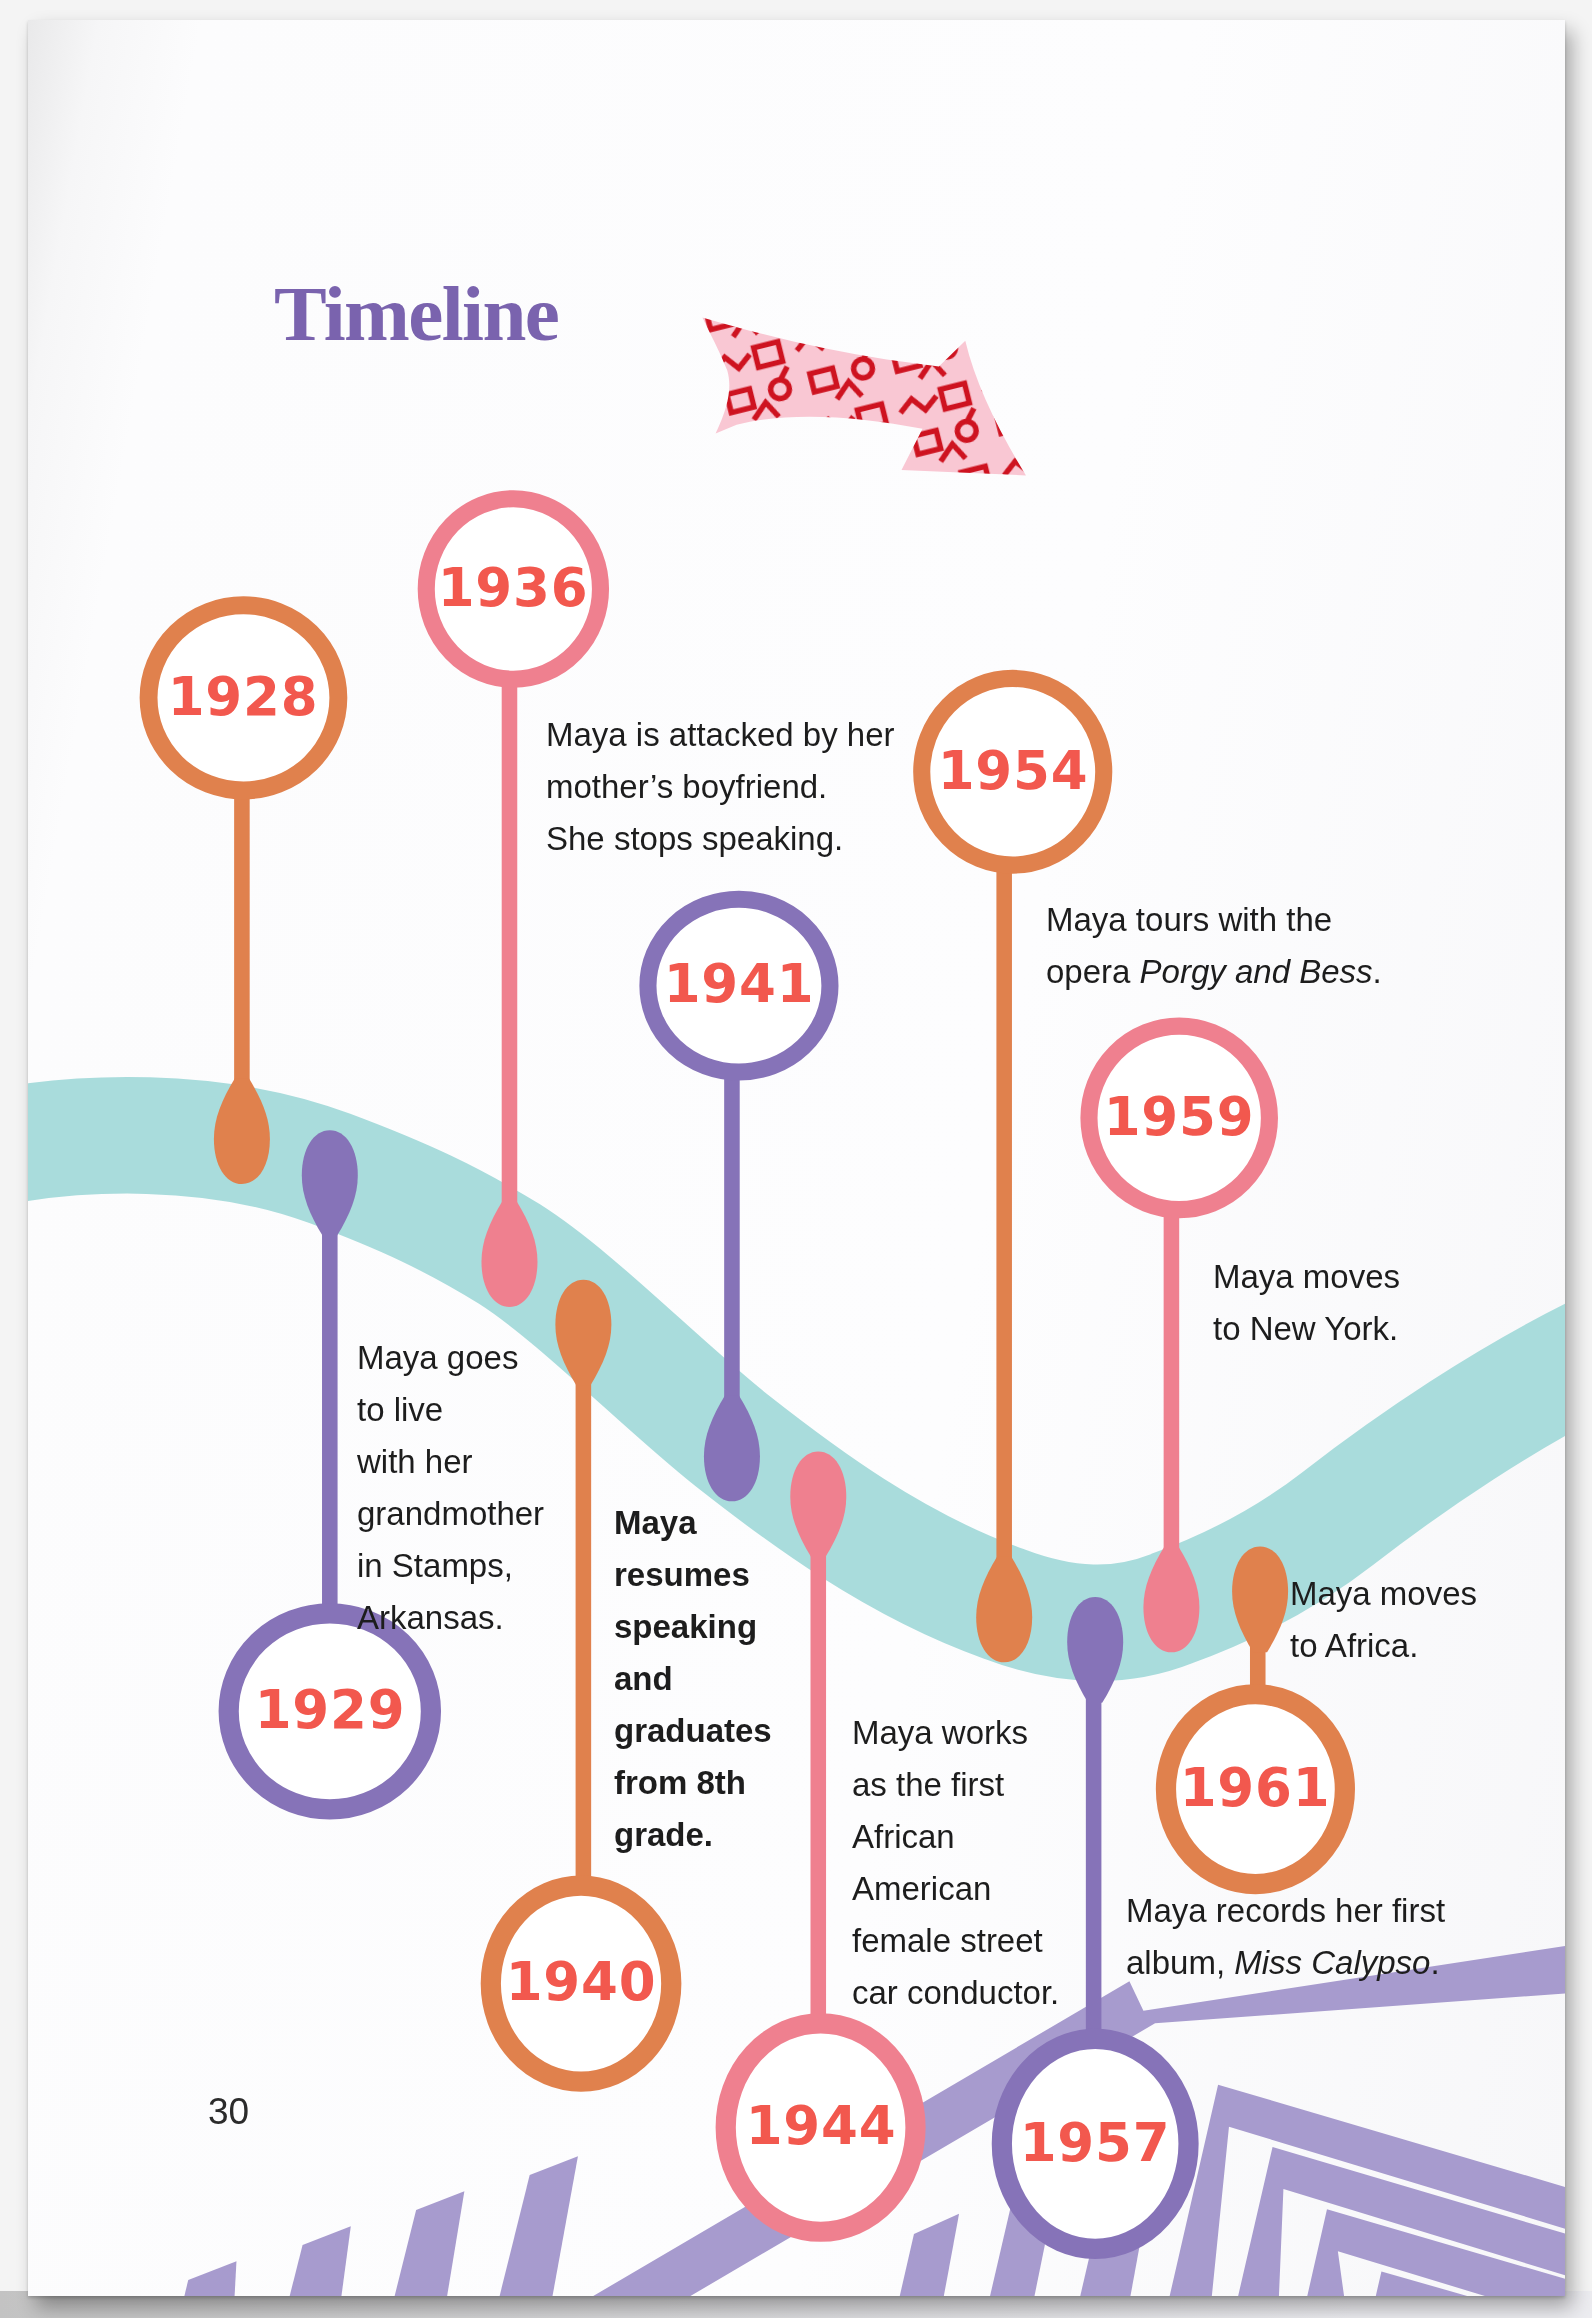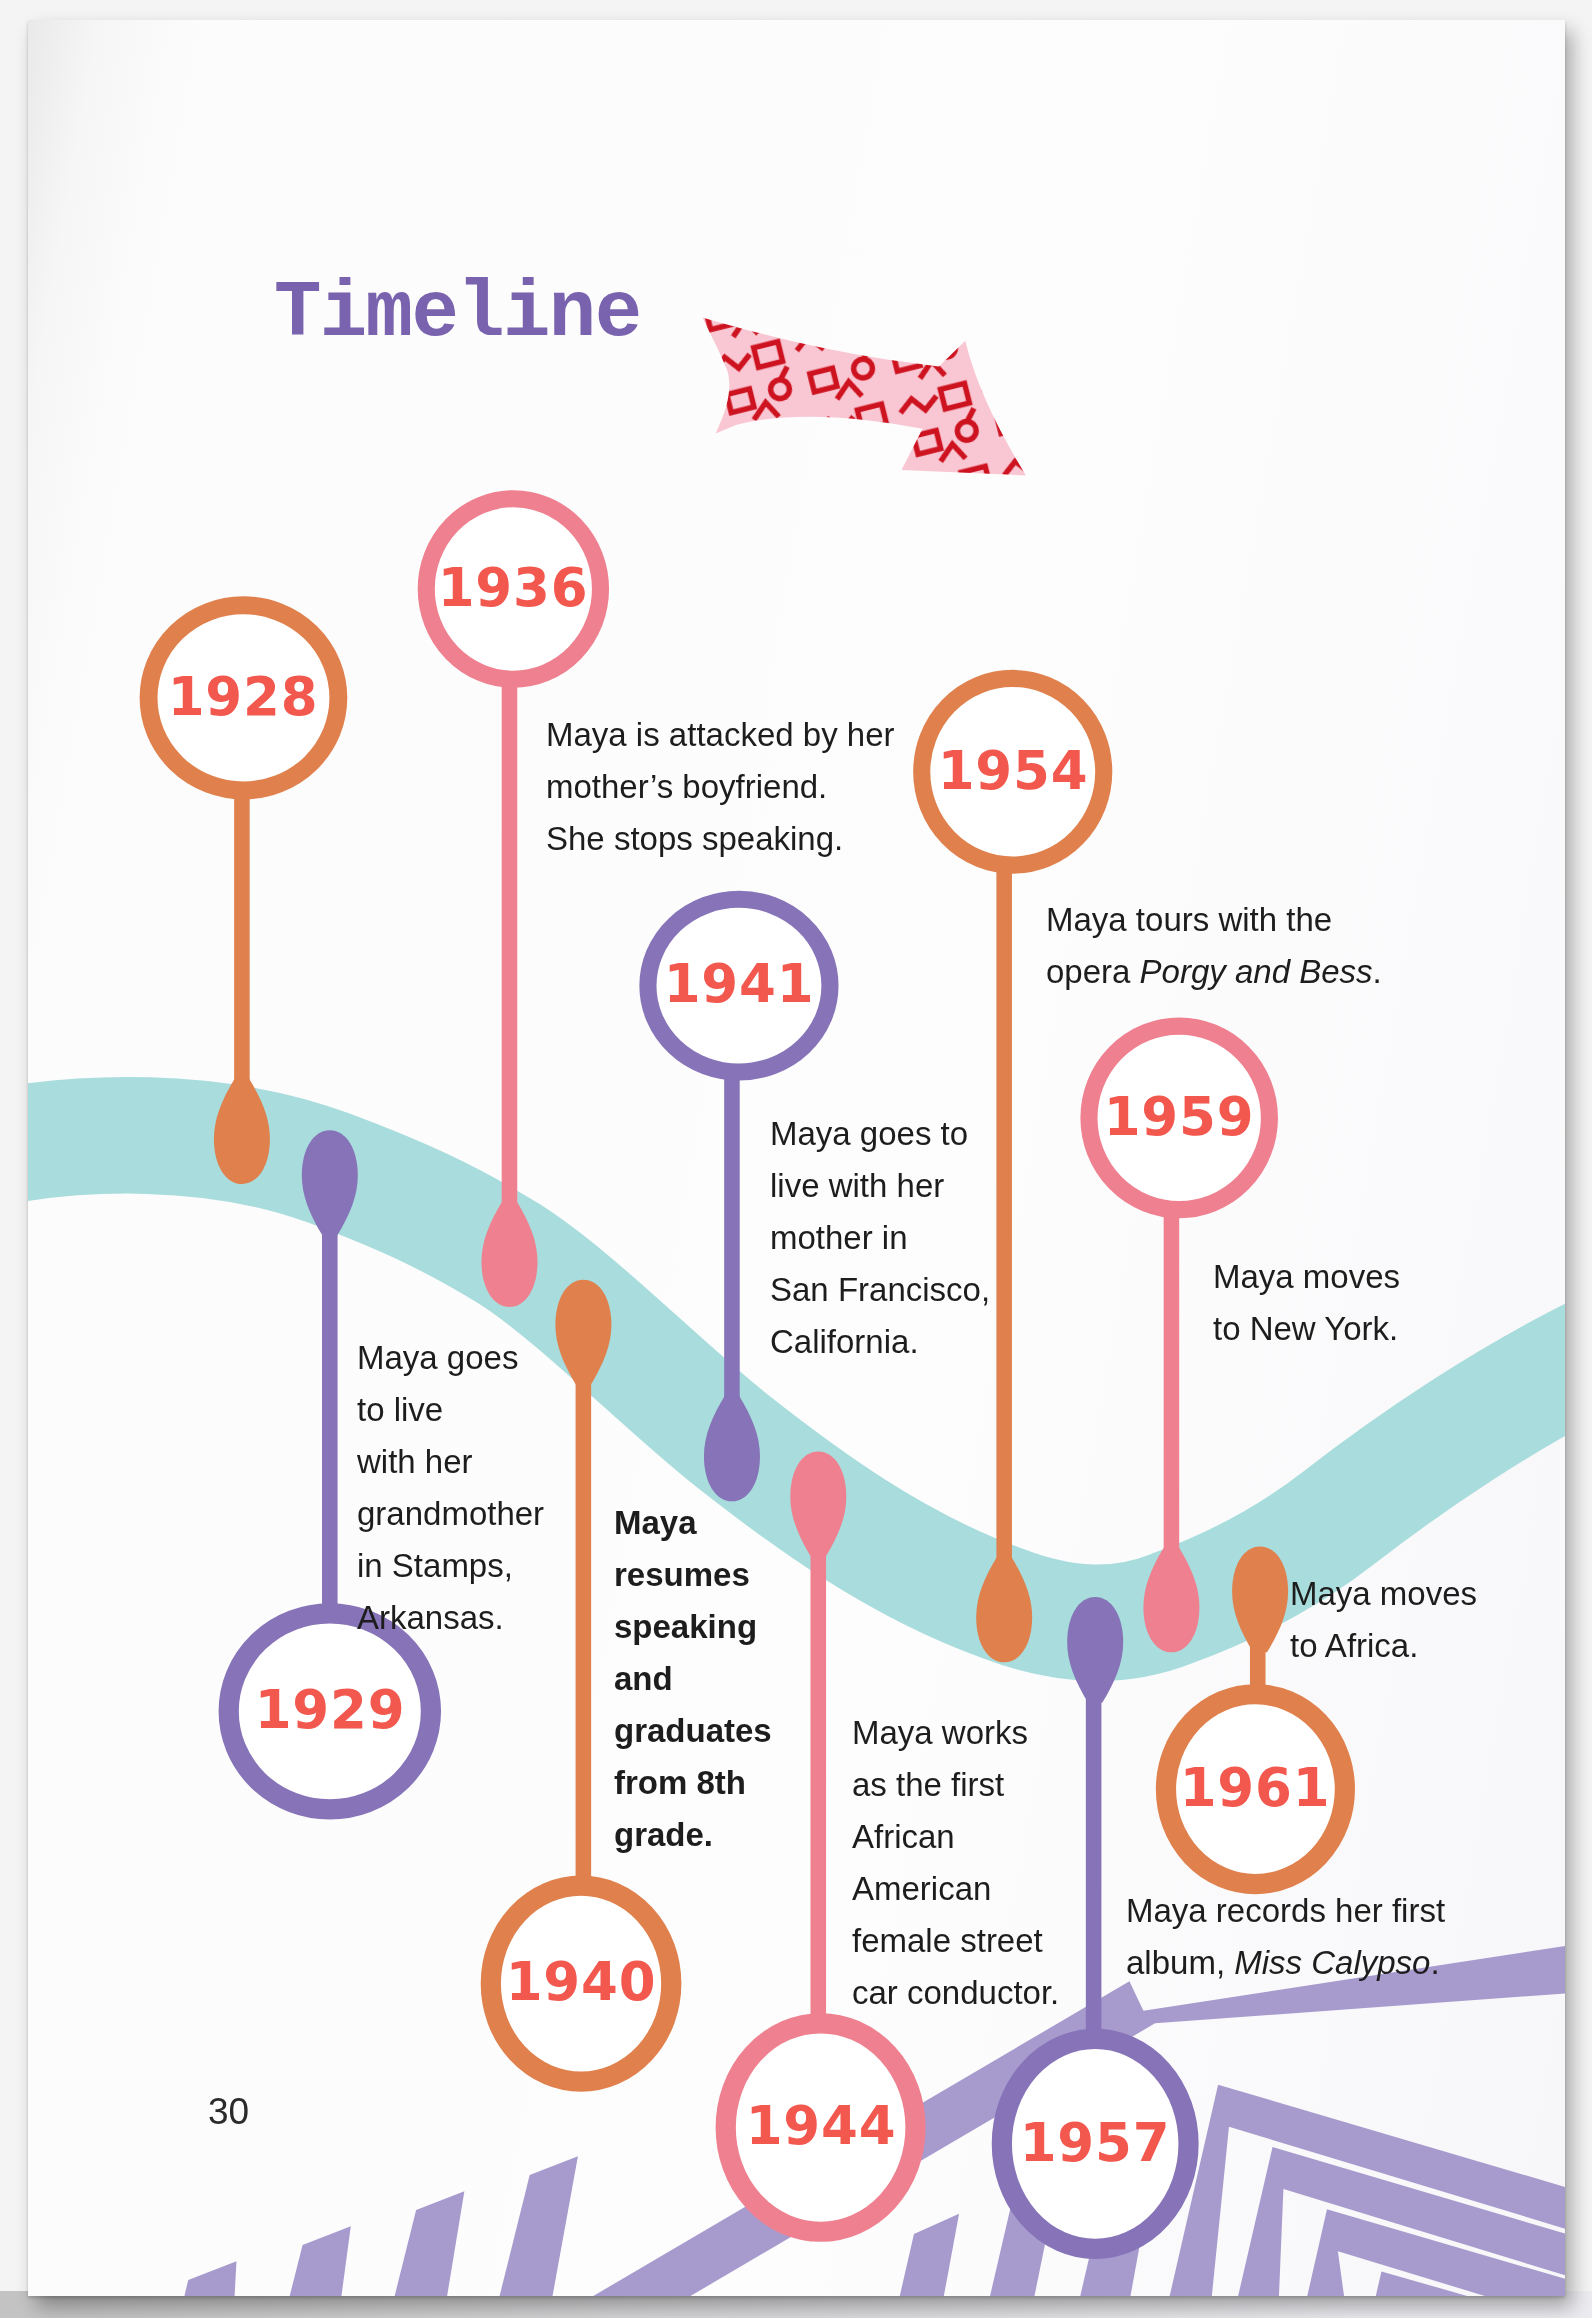--- a/index.html
+++ b/index.html
@@ -7,21 +7,21 @@
        font-family:"Liberation Sans",sans-serif;}
   .table-edge{position:absolute;left:0;top:2291px;width:1593px;height:27px;
        background:linear-gradient(90deg,#c3c3c3,#ececf0 85%);}
   .page{position:absolute;left:28px;top:20px;width:1537px;height:2276px;
        background:linear-gradient(100deg,#e9e9ea 0px,#f6f6f7 70px,#fcfcfd 171px,#fdfdfe 60%,#f7f7f9 100%);
        box-shadow:7.8px 11px 18.7px rgba(0,0,0,.32), 0 1.6px 3.1px rgba(0,0,0,.18);
        overflow:hidden;}
   .canvas{position:absolute;left:-28px;top:-20px;width:1593px;height:2319px;}
   .deco{position:absolute;left:0;top:0;}
   .title{position:absolute;left:274px;top:269px;
-       font-family:Liberation Mono, monospace;font-weight:bold;font-size:79px;
+       font-family:Liberation Serif, serif;font-weight:bold;font-size:79px;
        letter-spacing:-1.6px;color:#7a63ae;}
   .pagenum{position:absolute;left:208px;top:2091px;font-size:37px;color:#2b2b2b;
        font-family:"Liberation Sans",sans-serif;}
   .ev{position:absolute;white-space:pre-line;
       font-family:"Liberation Sans",sans-serif;
       font-size:33px;line-height:52px;color:#1d1d1d;}
   .ev em{font-style:italic;}
   .yr{position:absolute;transform:translate(-50%,-52%);
       font-family:"DejaVu Sans",sans-serif;font-weight:bold;font-size:53px;
       color:#f2584e;letter-spacing:0.8px;white-space:nowrap;}
@@ -157,25 +157,20 @@
     <div class="yr" id="y5">1959</div>
     <div class="yr" id="y6">1929</div>
     <div class="yr" id="y7">1940</div>
     <div class="yr" id="y8">1944</div>
     <div class="yr" id="y9">1957</div>
     <div class="yr" id="y10">1961</div>
 
     <div class="ev" id="e2">Maya is attacked by her
 mother’s boyfriend.
 She stops speaking.</div>
-    <div class="ev" id="e3">Maya goes to
-live with her
-mother in
-San Francisco,
-California.</div>
     <div class="ev" id="e4"><span>Maya tours with the
 opera </span><em>Porgy and Bess</em><span>.</span></div>
     <div class="ev" id="e5">Maya moves
 to New York.</div>
     <div class="ev" id="e6">Maya goes
 to live
 with her
 grandmother
 in Stamps,
 Arkansas.</div>

